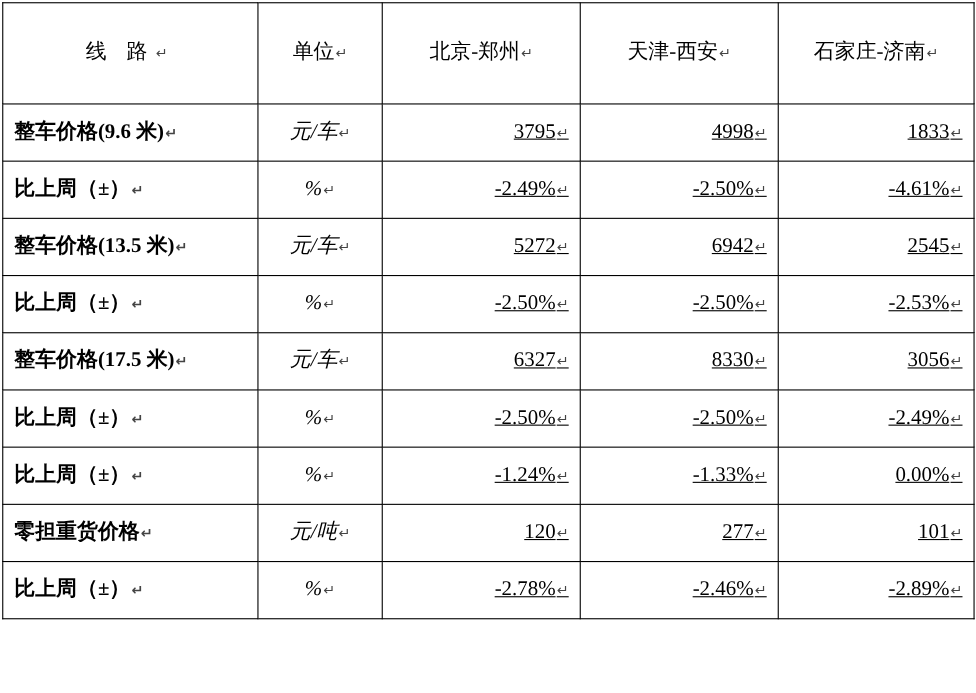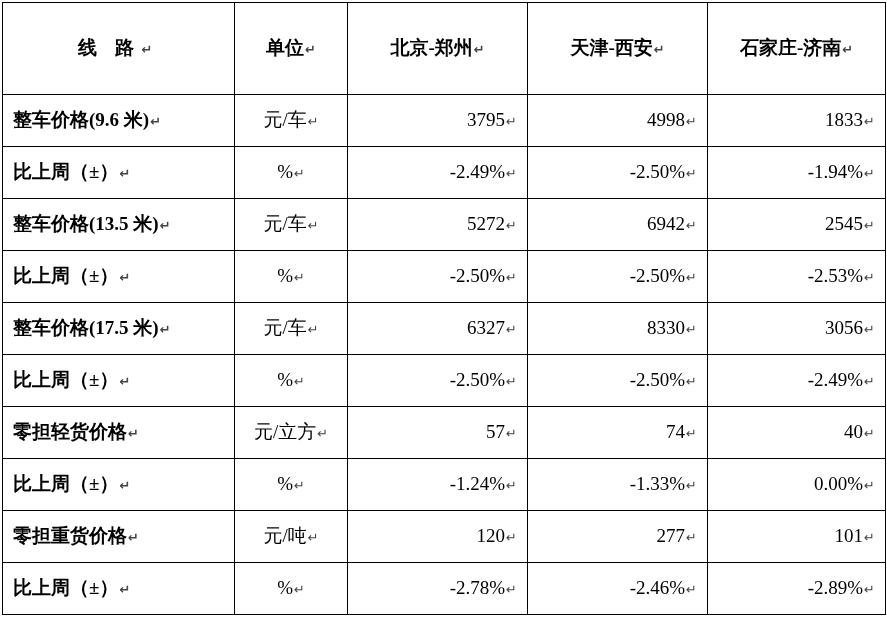--- a/index.html
+++ b/index.html
@@ -39,36 +39,37 @@
   col.c-route  { width: 232px; }
   col.c-unit   { width: 113px; }
   col.c-d1     { width: 180px; }
   col.c-d2     { width: 180px; }
   col.c-d3     { width: 178px; }
 
   thead td {
     text-align: center;
     height: 92px !important;
     font-size: 19px;
-    font-weight: bold;
   }
   .hdr-route {
     letter-spacing: 0.35em;
     padding-left: 18px;
   }
   .cell-label {
     text-align: left;
     font-weight: bold;
   }
   .cell-unit {
     text-align: center;
+    font-style: italic;
   }
   .cell-num {
     text-align: right;
     padding-right: 12px;
+    text-decoration: underline;
   }
   
   .pmark {
     font-size: 13px;
     color: #444;
     vertical-align: baseline;
     margin-left: 1px;
     font-family: "DejaVu Sans", sans-serif;
   }
 </style>
@@ -99,21 +100,21 @@
         <td class="cell-unit"><span>元/车</span><span class="pmark">↵</span></td>
         <td class="cell-num"><span>3795</span><span class="pmark">↵</span></td>
         <td class="cell-num"><span>4998</span><span class="pmark">↵</span></td>
         <td class="cell-num"><span>1833</span><span class="pmark">↵</span></td>
       </tr>
       <tr>
         <td class="cell-label"><span>比上周（±）</span><span class="pmark">↵</span></td>
         <td class="cell-unit"><span>%</span><span class="pmark">↵</span></td>
         <td class="cell-num"><span>-2.49%</span><span class="pmark">↵</span></td>
         <td class="cell-num"><span>-2.50%</span><span class="pmark">↵</span></td>
-        <td class="cell-num"><span>-1.94%</span><span class="pmark">↵</span></td>
+        <td class="cell-num"><span>-4.61%</span><span class="pmark">↵</span></td>
       </tr>
       <tr>
         <td class="cell-label"><span>整车价格(13.5 米)</span><span class="pmark">↵</span></td>
         <td class="cell-unit"><span>元/车</span><span class="pmark">↵</span></td>
         <td class="cell-num"><span>5272</span><span class="pmark">↵</span></td>
         <td class="cell-num"><span>6942</span><span class="pmark">↵</span></td>
         <td class="cell-num"><span>2545</span><span class="pmark">↵</span></td>
       </tr>
       <tr>
         <td class="cell-label"><span>比上周（±）</span><span class="pmark">↵</span></td>
@@ -130,27 +131,20 @@
         <td class="cell-num"><span>3056</span><span class="pmark">↵</span></td>
       </tr>
       <tr>
         <td class="cell-label"><span>比上周（±）</span><span class="pmark">↵</span></td>
         <td class="cell-unit"><span>%</span><span class="pmark">↵</span></td>
         <td class="cell-num"><span>-2.50%</span><span class="pmark">↵</span></td>
         <td class="cell-num"><span>-2.50%</span><span class="pmark">↵</span></td>
         <td class="cell-num"><span>-2.49%</span><span class="pmark">↵</span></td>
       </tr>
       <tr>
-        <td class="cell-label"><span>零担轻货价格</span><span class="pmark">↵</span></td>
-        <td class="cell-unit"><span>元/立方</span><span class="pmark">↵</span></td>
-        <td class="cell-num"><span>57</span><span class="pmark">↵</span></td>
-        <td class="cell-num"><span>74</span><span class="pmark">↵</span></td>
-        <td class="cell-num"><span>40</span><span class="pmark">↵</span></td>
-      </tr>
-      <tr>
         <td class="cell-label"><span>比上周（±）</span><span class="pmark">↵</span></td>
         <td class="cell-unit"><span>%</span><span class="pmark">↵</span></td>
         <td class="cell-num"><span>-1.24%</span><span class="pmark">↵</span></td>
         <td class="cell-num"><span>-1.33%</span><span class="pmark">↵</span></td>
         <td class="cell-num"><span>0.00%</span><span class="pmark">↵</span></td>
       </tr>
       <tr>
         <td class="cell-label"><span>零担重货价格</span><span class="pmark">↵</span></td>
         <td class="cell-unit"><span>元/吨</span><span class="pmark">↵</span></td>
         <td class="cell-num"><span>120</span><span class="pmark">↵</span></td>

